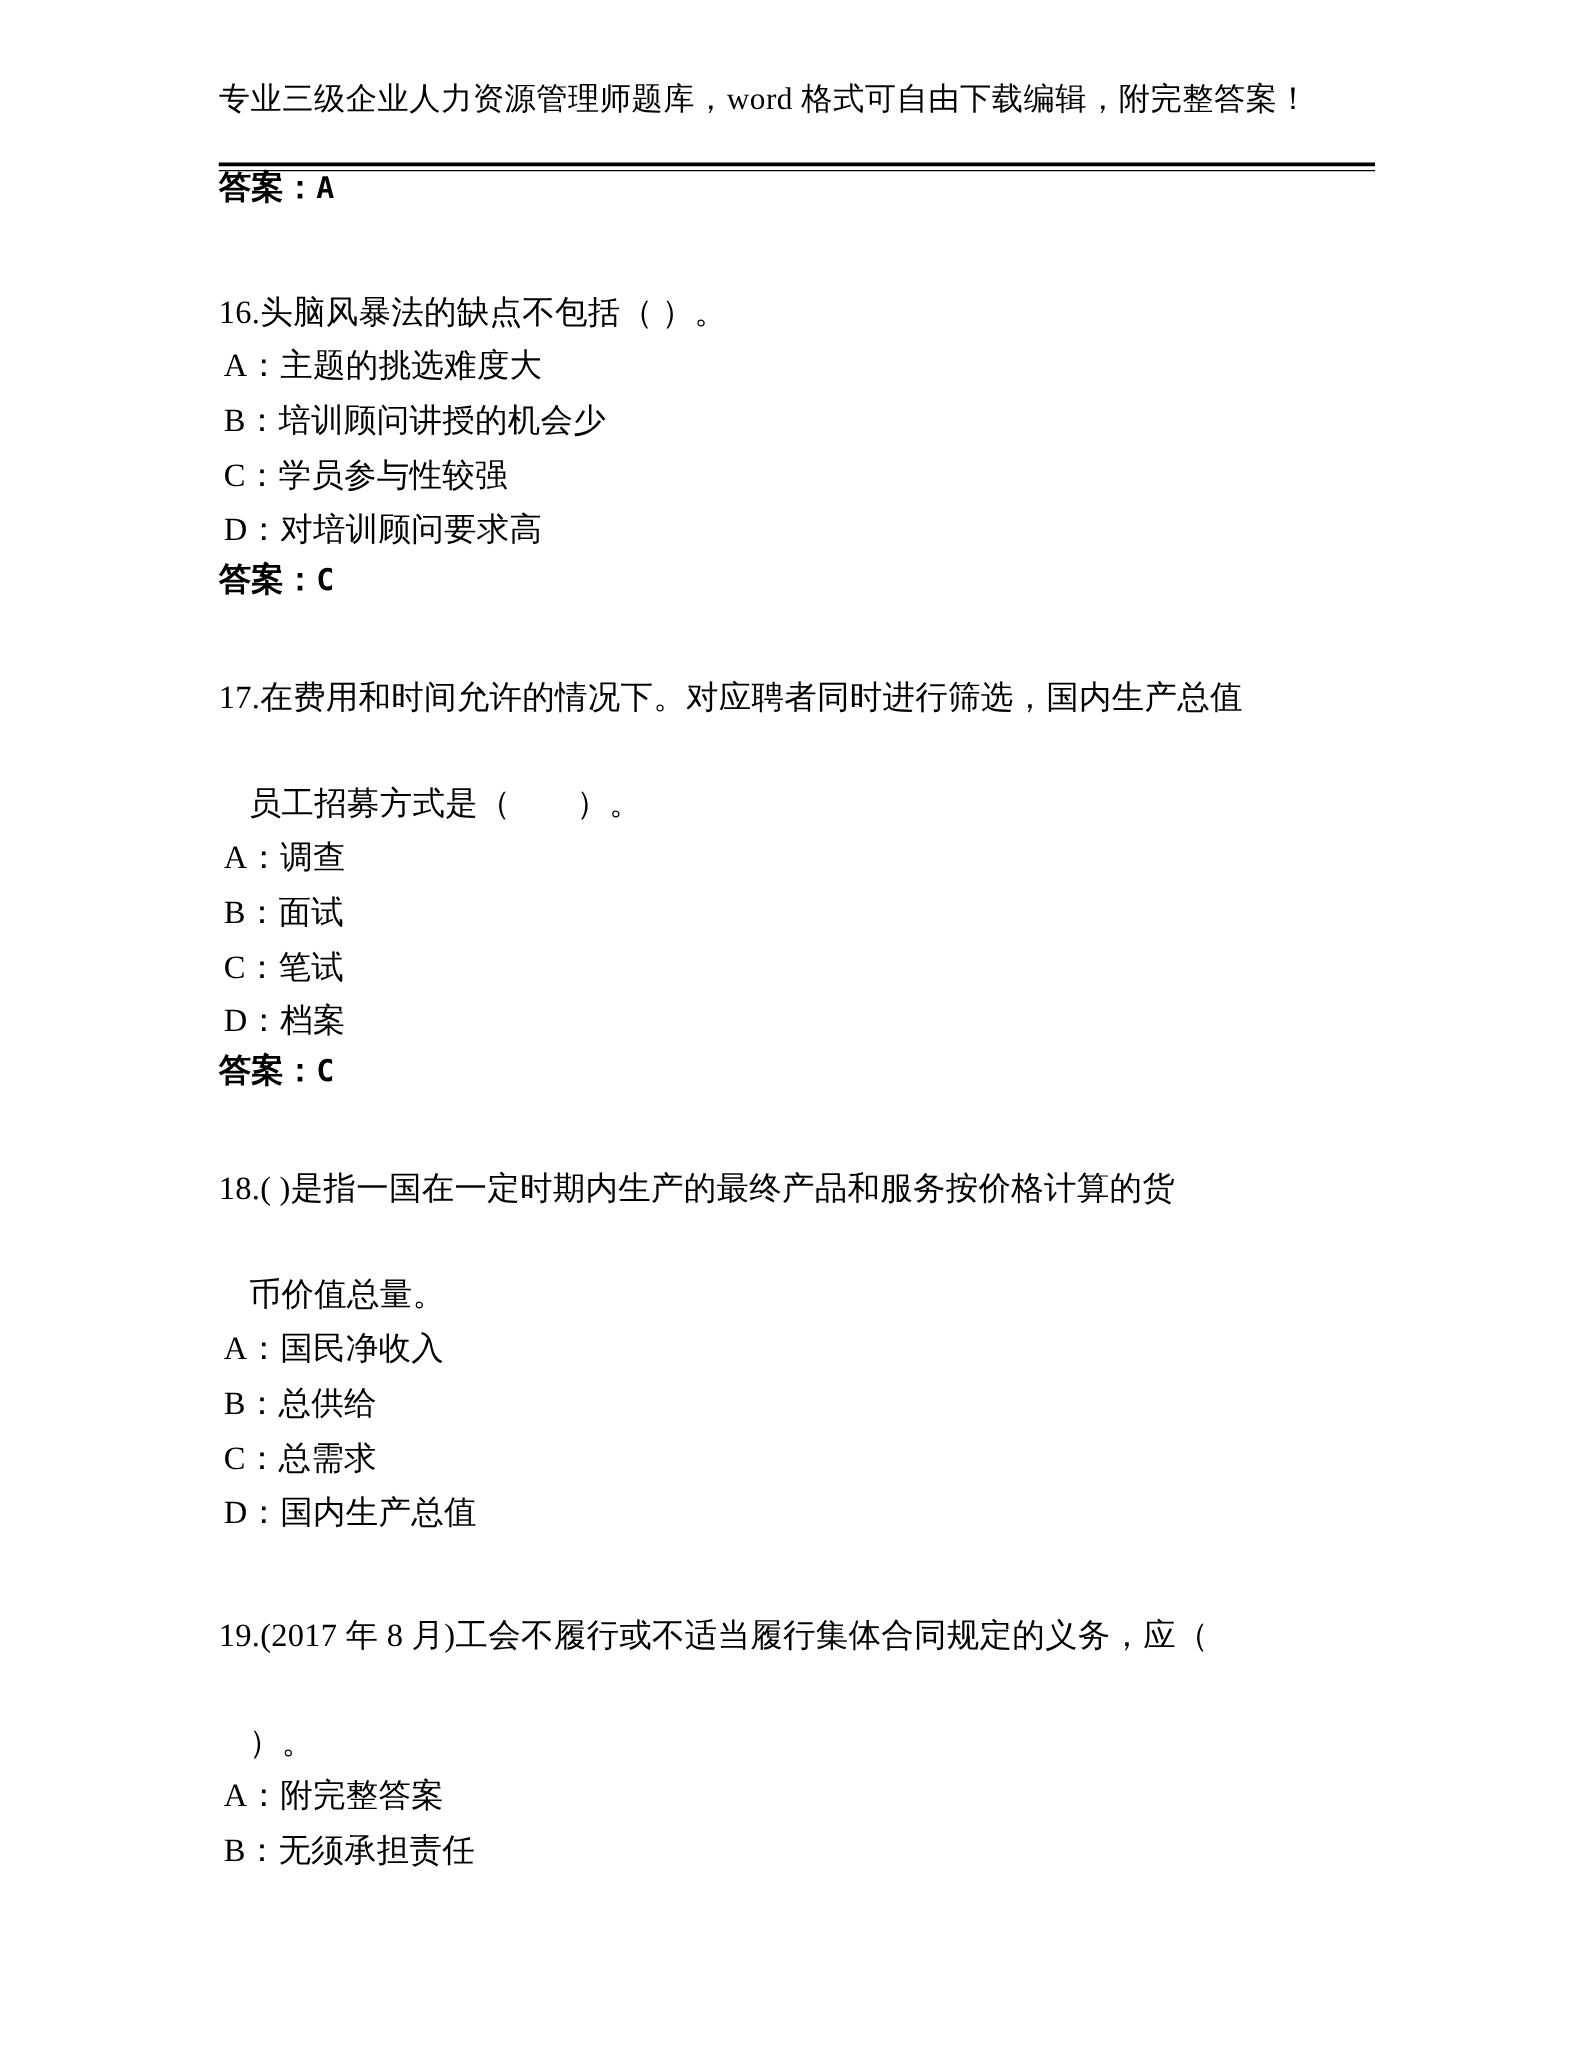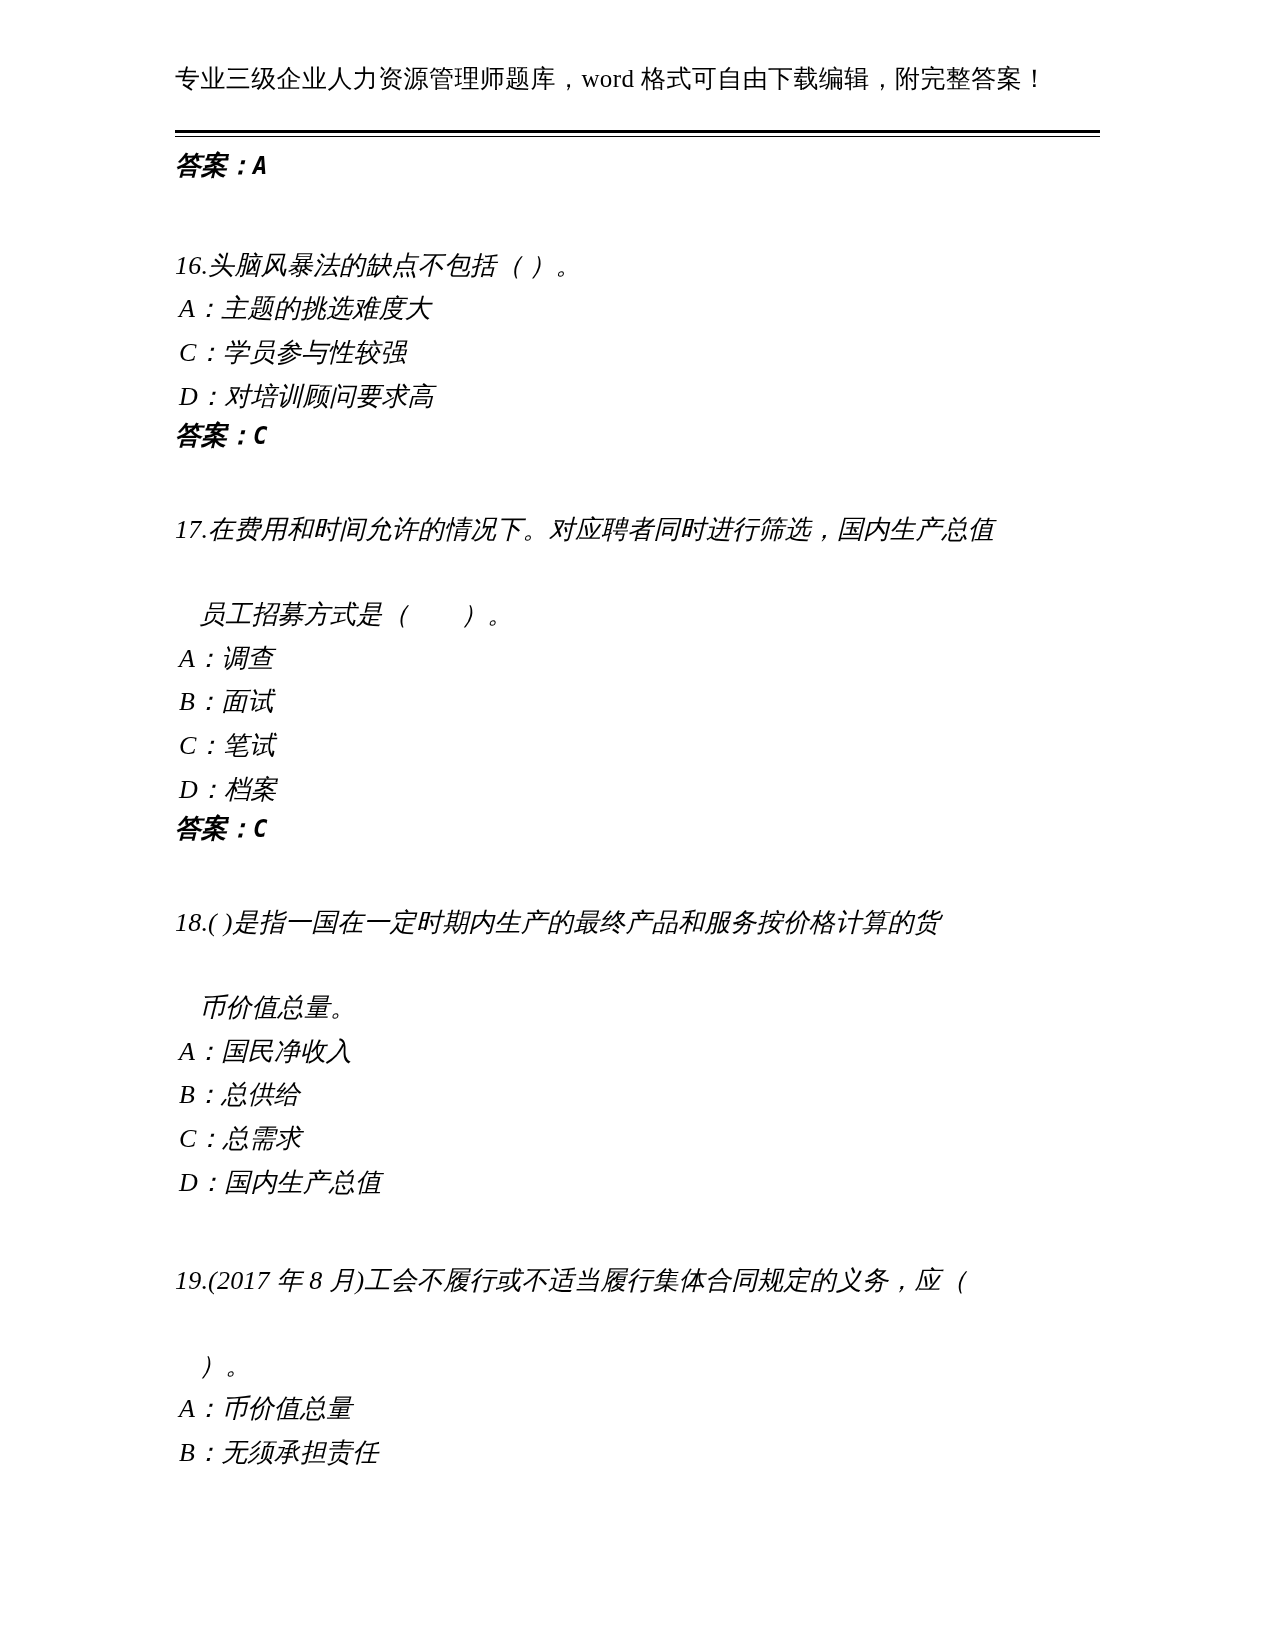--- a/index.html
+++ b/index.html
@@ -46,22 +46,21 @@
     position: absolute;
     left: 0;
     right: 0;
     top: 3px;
     border-top: 1px solid #000;
   }
   .content {
     position: absolute;
     left: 175px;
     right: 170px;
-    top: 148px;
-    font-style: italic;
+    top: 132px;
   }
   .ans {
     font-size: 26px;
     font-weight: bold;
     line-height: 1.35;
     margin: 0;
     padding: 0;
     font-family: "Liberation Serif", "DejaVu Serif", serif;
   }
   .ans .ans-letter {
@@ -110,20 +109,21 @@
 
   <div class="content">
 
     <p class="ans"><span>答案：</span><span class="ans-letter">A</span></p>
 
     <div class="sp-after-answer"></div>
 
     <div class="qblock">
       <p class="qtext"><span>16.</span><span>头脑风暴法的缺点不包括（ ）。</span></p>
       <p class="opt"><span class="lab">A：</span><span>主题的挑选难度大</span></p>
+      <p class="opt"><span class="lab">B：</span><span>培训顾问讲授的机会少</span></p>
       <p class="opt"><span class="lab">C：</span><span>学员参与性较强</span></p>
       <p class="opt"><span class="lab">D：</span><span>对培训顾问要求高</span></p>
       <p class="ans"><span>答案：</span><span class="ans-letter">C</span></p>
     </div>
 
     <div class="gap-q"></div>
 
     <div class="qblock">
       <p class="qtext"><span>17.</span><span>在费用和时间允许的情况下。对应聘者同时进行筛选，国内生产总值</span><span class="cont">员工招募方式是（　　）。</span></p>
       <p class="opt"><span class="lab">A：</span><span>调查</span></p>
@@ -140,18 +140,18 @@
       <p class="opt"><span class="lab">A：</span><span>国民净收入</span></p>
       <p class="opt"><span class="lab">B：</span><span>总供给</span></p>
       <p class="opt"><span class="lab">C：</span><span>总需求</span></p>
       <p class="opt"><span class="lab">D：</span><span>国内生产总值</span></p>
     </div>
 
     <div class="gap-q"></div>
 
     <div class="qblock">
       <p class="qtext"><span>19.</span><span>(2017 年 8 月)工会不履行或不适当履行集体合同规定的义务，应（</span><span class="cont">）。</span></p>
-      <p class="opt"><span class="lab">A：</span><span>币价值总量</span></p>
+      <p class="opt"><span class="lab">A：</span><span>附完整答案</span></p>
       <p class="opt"><span class="lab">B：</span><span>无须承担责任</span></p>
     </div>
 
   </div>
 </div>
 
 </body></html>

